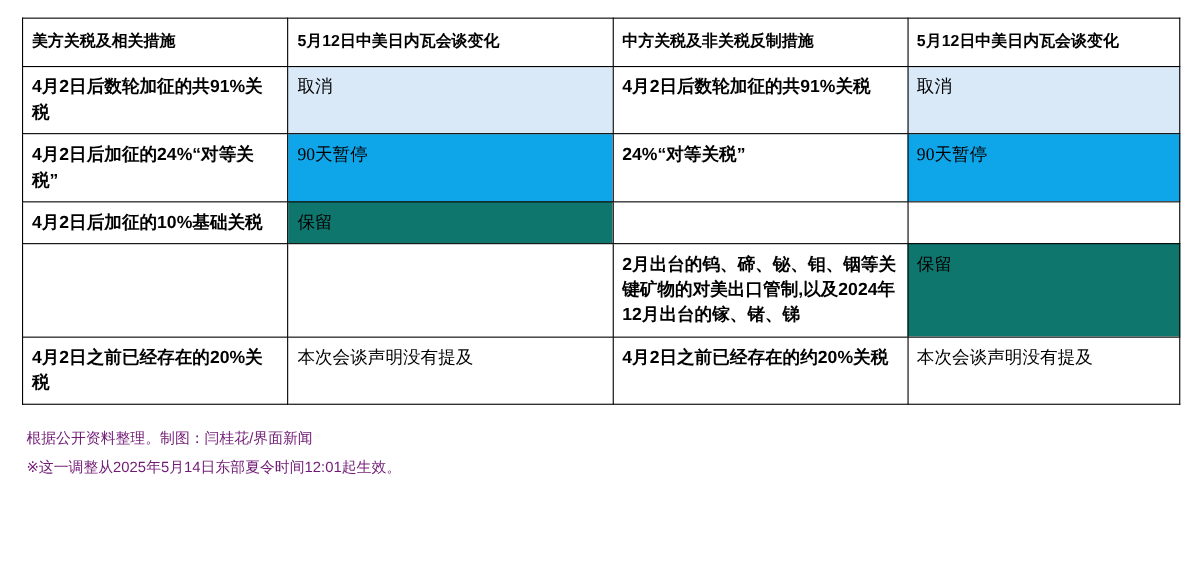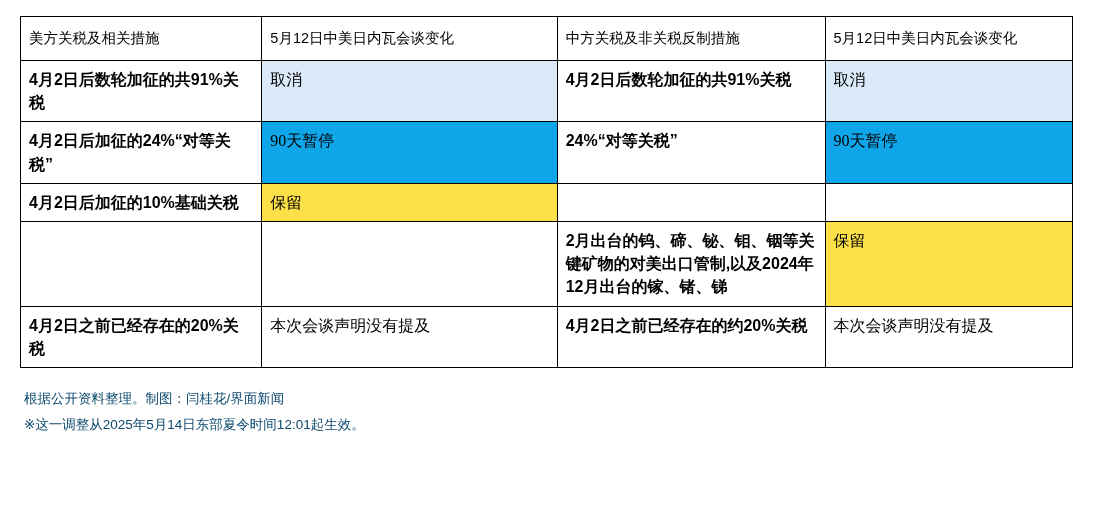--- a/index.html
+++ b/index.html
@@ -34,37 +34,37 @@
     font-size: 16px;
     line-height: 1.45;
     word-break: break-all;
   }
   .col-a { width: 237px; }
   .col-b { width: 290px; }
   .col-c { width: 263px; }
   .col-d { width: 243px; }
 
   tr.header td {
-    font-weight: normal;
+    font-weight: bold;
     font-size: 14.5px;
     padding-top: 11px;
     padding-bottom: 11px;
     background: #ffffff;
   }
   td.bold { font-weight: bold; }
   td.blue { background: #d9e9f7; }
   td.peach { background: #0ea5e9; font-family: Liberation Serif, serif; }
-  td.green { background: #fde047; }
+  td.green { background: #0f766e; }
   td.grey { background: #d9d9d9; }
   td.white { background: #ffffff; }
 
   .footnotes {
     margin-top: 18px;
     padding-left: 4px;
-    color: #0c4a6e;
+    color: #701a75;
     font-size: 13.5px;
     line-height: 1.9;
   }
   .footnotes div { white-space: nowrap; }
 </style>
 </head>
 <body>
 
 <div class="page">
 

